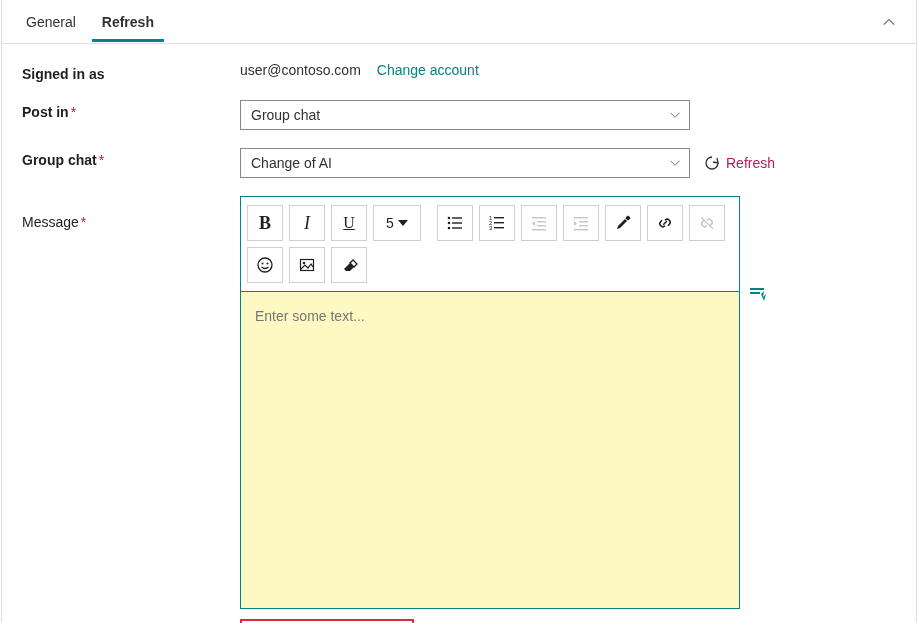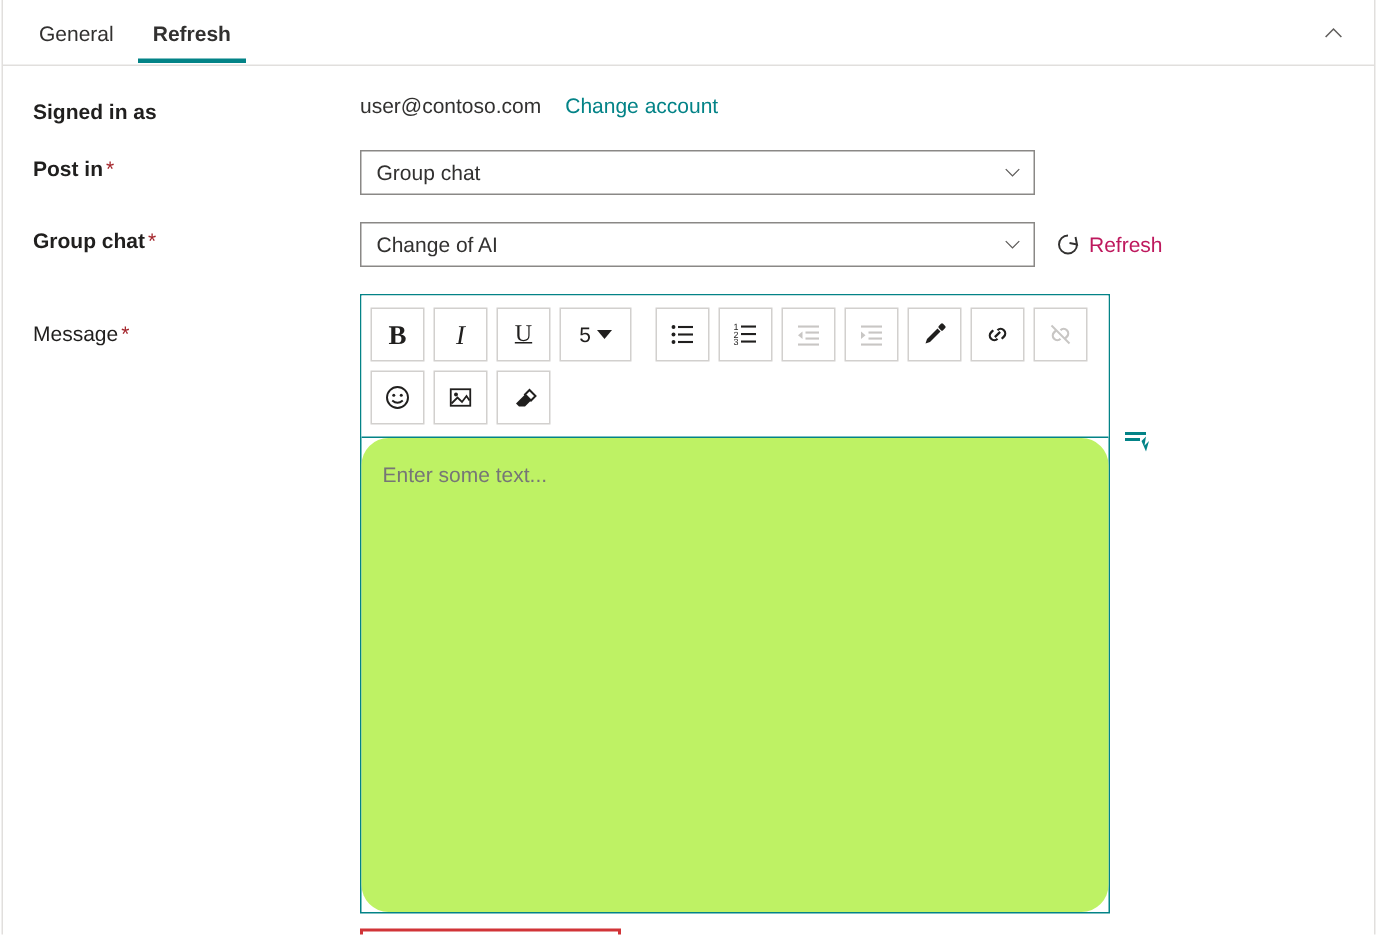--- a/index.html
+++ b/index.html
@@ -125,26 +125,25 @@
     color: #201f1e;
   }
   .tbtn.disabled { color: #c8c6c4; cursor: default; }
   .tbtn.wide { min-width: 48px; gap: 4px; }
   .tbtn.font { min-width: 100px; justify-content: space-between; padding: 0 10px; }
   .tsep { width: 4px; }
   .bold-b { font-weight: 900; font-family: Georgia, serif; font-size: 18px; }
   .italic-i { font-style: italic; font-family: Georgia, serif; font-size: 18px; }
   .underline-u { text-decoration: underline; font-family: Georgia, serif; font-size: 16px; }
   .editor-body {
-    background: #bef264;
+    background: #fef9c3;
     min-height: 316px;
     padding: 16px 14px;
     color: #767676;
     font-size: 14px;
-    border-radius: 18px;
   }
   .dyn-btn {
     position: absolute;
     right: -28px;
     top: 88px;
     cursor: pointer;
     color: #038387;
   }
   .editor-outer { position: relative; }
   .exp-link-row { margin-top: 10px; }

